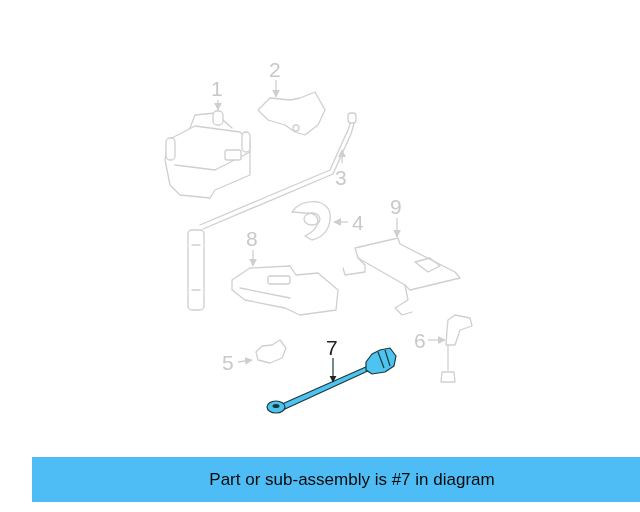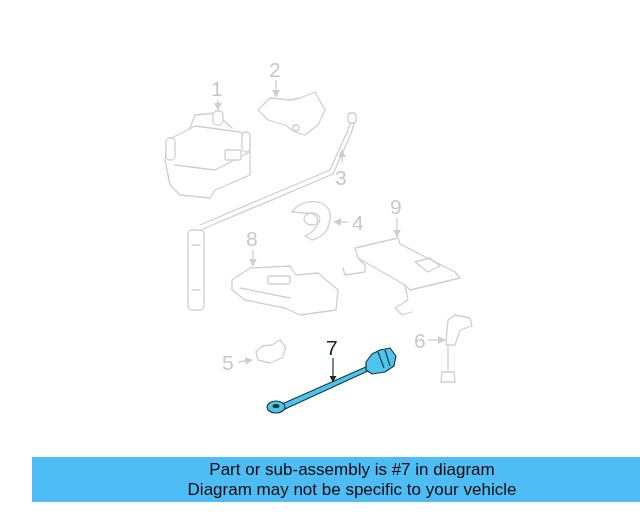--- a/index.html
+++ b/index.html
@@ -103,14 +103,13 @@
     <ellipse cx="276" cy="406" rx="3.5" ry="2" fill="#1a3a3a"></ellipse>
     <path class="hl-part" d="M366,362 L372,354 L380,350 L390,348 L396,356 L394,366 L385,372 L372,374 L366,370 Z"></path>
     <path class="hl-line" fill="none" d="M378,352 L384,368 M385,350 L390,366"></path>
     <line class="hl-line" x1="333" y1="358" x2="333" y2="382" marker-end="url(#ahd)"></line>
     <text class="callout hl" x="326" y="355">7</text>
   </g>
 </svg>
 
 <div id="banner">
   <span>Part or sub-assembly is #7 in diagram</span>
-  <span>Diagram may not be specific to your vehicle</span>
 </div>
 
 </body></html>

